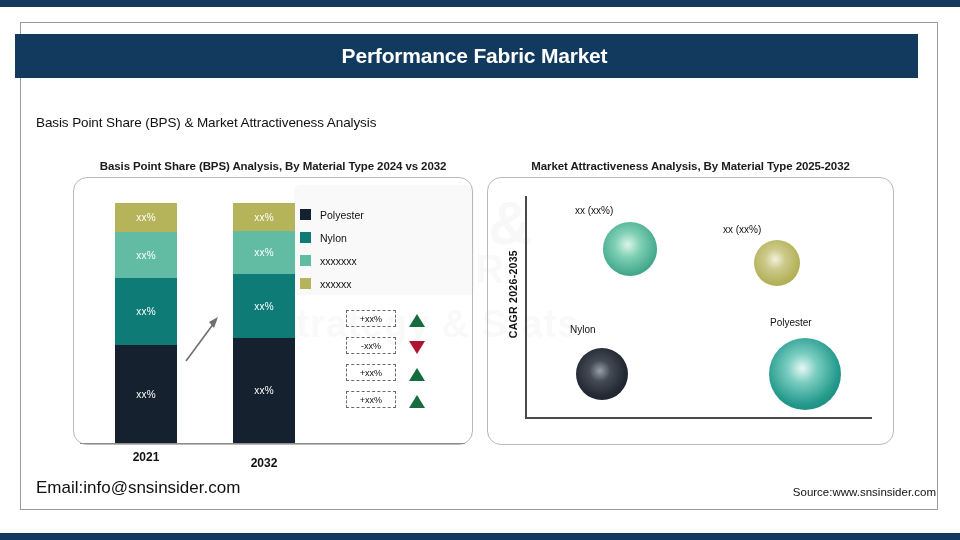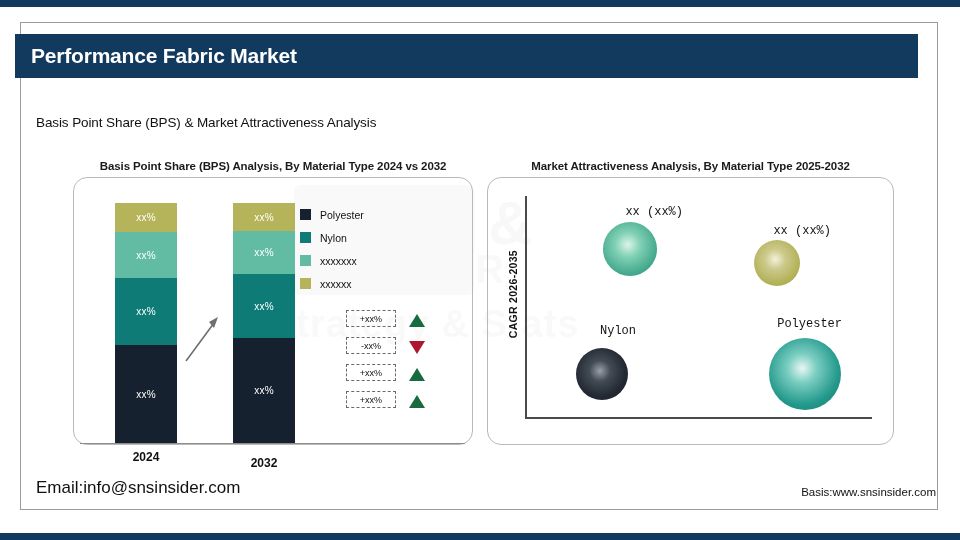--- a/index.html
+++ b/index.html
@@ -45,20 +45,21 @@
   .title-band {
     position: absolute;
     left: 15px;
     top: 34px;
     width: 903px;
     height: 44px;
     background: #123a5e;
     display: flex;
     align-items: center;
     box-sizing: border-box;
+    justify-content: center;
   }
   .title-band .title-text {
     color: #ffffff;
     font-size: 21px;
     font-weight: bold;
     letter-spacing: -0.2px;
     padding-left: 16px;
   }
 
   .subtitle {
@@ -237,25 +238,24 @@
     font-weight: bold;
     color: #111111;
     text-align: center;
   }
   .bubble {
     position: absolute;
     border-radius: 50%;
   }
   .bubble-caption {
     position: absolute;
-    font-size: 12px;
-    color: #111111;
-    text-align: right;
+    font-size: 10px;
+    color: #111111;
+    text-align: left;
     white-space: nowrap;
-    font-family: Liberation Mono, monospace;
   }
 
   
   .footer-left {
     position: absolute;
     left: 36px;
     bottom: 42px;
     font-size: 17px;
     color: #111111;
   }
@@ -319,21 +319,21 @@
     <div class="seg" style="background:#0e7b77; height:64px;">
       <span>xx%</span>
     </div>
     <div class="seg" style="background:#15212e; height:105px;">
       <span>xx%</span>
     </div>
   </div>
 
   <div class="axis-base" style="left:80px; top:443px; width:385px;"></div>
 
-  <div class="year-label" style="left:115px; top:450px;">2024</div>
+  <div class="year-label" style="left:115px; top:450px;">2021</div>
   <div class="year-label" style="left:233px; top:456px;">2032</div>
 
   <svg class="trend-arrow" style="left:182px; top:315px;" width="42" height="50" viewBox="0 0 42 50">
     <line x1="4" y1="46" x2="32" y2="8" stroke="#6f6f6f" stroke-width="1.6"></line>
     <polygon points="36,2 32,13 27,7" fill="#6f6f6f"></polygon>
   </svg>
 
   <div class="legend">
     <div class="legend-row">
       <span class="legend-swatch" style="background:#15212e;"></span>
@@ -392,15 +392,15 @@
 
   <div class="bubble-caption" style="left:570px; top:324px; width:66px;">Nylon</div>
   <div class="bubble" style="left:576px; top:348px; width:52px; height:52px;
               background: radial-gradient(circle at 46% 44%, #9aa0a8 0%, #434b55 26%, #232a34 62%, #141920 100%);"></div>
 
   <div class="bubble-caption" style="left:770px; top:317px; width:72px;">Polyester</div>
   <div class="bubble" style="left:769px; top:338px; width:72px; height:72px;
               background: radial-gradient(circle at 46% 42%, #e9f7f4 0%, #79cdc0 26%, #23998c 64%, #10776c 100%);"></div>
 
   <div class="footer-left">Email:info@snsinsider.com</div>
-  <div class="footer-right">Basis:www.snsinsider.com</div>
+  <div class="footer-right">Source:www.snsinsider.com</div>
 
 </div>
 
 </body></html>

